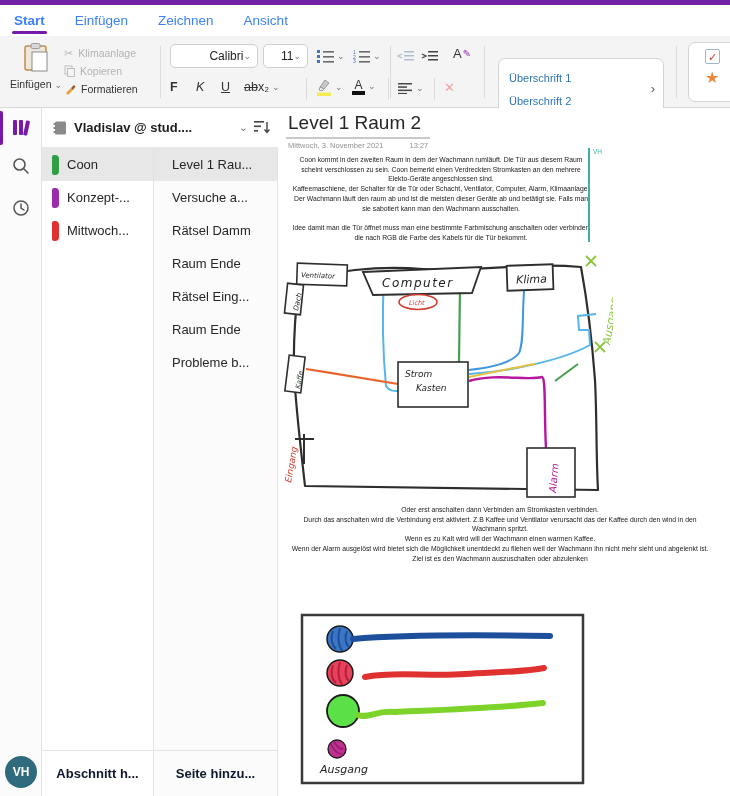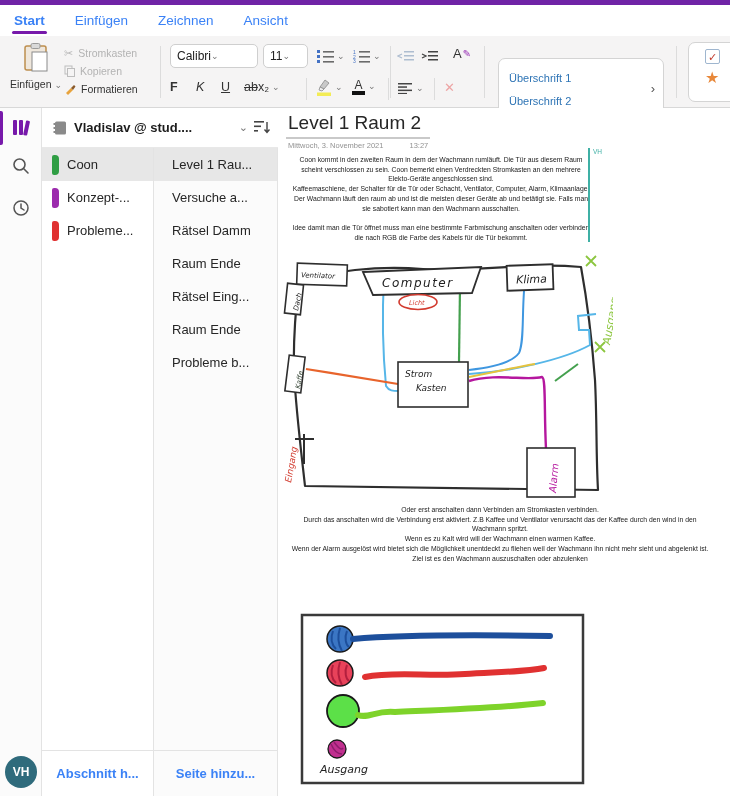--- a/index.html
+++ b/index.html
@@ -16,21 +16,21 @@
 
   .ribbon { position:absolute; left:0; top:36px; width:730px; height:72px; background:#f5f4f4; border-bottom:1px solid #d8d8d8; }
   .vdiv { position:absolute; top:10px; width:1px; height:52px; background:#dcdcdc; }
   .rb-label { font-size:10.5px; color:#333; }
   .rb-label.dis { color:#b3b3b3; }
   .chev { font-size:9px; color:#777; line-height:1; }
   .paste-group { position:absolute; left:10px; top:6px; width:52px; text-align:center; }
   .paste-group .lbl { font-size:10.5px; color:#333; margin-top:2px; }
   .actions { position:absolute; left:64px; top:10px; display:flex; flex-direction:column; gap:4px; }
   .action-row { display:flex; align-items:center; gap:5px; height:14px; }
-  .sel { position:absolute; height:24px; background:#fff; border:1px solid #cfcfcf; border-radius:5px; display:flex; align-items:center; padding:0 6px; justify-content:flex-start; font-size:12px; color:#222; }
+  .sel { position:absolute; height:24px; background:#fff; border:1px solid #cfcfcf; border-radius:5px; display:flex; align-items:center; padding:0 6px; justify-content:flex-end; font-size:12px; color:#222; }
   .iconbtn { position:absolute; display:flex; align-items:center; gap:3px; }
   .glyph { font-size:12.5px; color:#333; }
   .styles-box { position:absolute; left:498px; top:22px; width:166px; height:60px; background:#fff; border:1px solid #d4d4d4; border-radius:7px; padding:7px 10px; }
   .style-item { font-size:11px; color:#2e74b5; height:23px; display:flex; align-items:center; }
   .styles-chev { position:absolute; right:8px; top:22px; color:#555; font-size:13px; }
   .tags-box { position:absolute; left:688px; top:6px; width:70px; height:60px; background:#fff; border:1px solid #d4d4d4; border-radius:7px; padding:6px 0 0 16px; }
   .tag-check { width:15px; height:15px; border:1px solid #9fb6cf; border-radius:2px; background:#fff; color:#c0392b; font-size:11px; line-height:14px; text-align:center; font-weight:bold; }
   .tag-star { color:#e8883a; font-size:16px; margin-top:6px; line-height:1; }
 
   
@@ -41,21 +41,21 @@
 
   
   .nb-header { position:absolute; left:42px; top:108px; width:236px; height:40px; background:#fff; border-bottom:1px solid #e8e8e8; display:flex; align-items:center; padding:0 8px 0 10px; gap:6px; z-index:3; }
   .nb-title { font-size:13px; font-weight:bold; color:#1c1c1c; white-space:nowrap; overflow:hidden; flex:1; }
   .sections-col { position:absolute; left:42px; top:148px; width:112px; bottom:46px; background:#fff; border-right:1px solid #e3e3e3; }
   .pages-col { position:absolute; left:154px; top:148px; width:124px; bottom:46px; background:#fbfbfb; border-right:1px solid #e3e3e3; }
   .row { height:33px; display:flex; align-items:center; font-size:13px; color:#262626; padding-left:10px; gap:8px; white-space:nowrap; overflow:hidden; }
   .row.selected { background:#e7e7e7; }
   .spine { width:7px; height:20px; border-radius:2px 4px 4px 2px; flex:none; }
   .pages-col .row { padding-left:18px; }
-  .add-btn { position:absolute; bottom:0; height:46px; border-top:1px solid #e3e3e3; display:flex; align-items:center; justify-content:center; font-size:13px; font-weight:bold; color:#3b82f6; background:#fff; }
+  .add-btn { position:absolute; bottom:0; height:46px; border-top:1px solid #e3e3e3; display:flex; align-items:center; justify-content:center; font-size:13px; font-weight:bold; color:#0f172a; background:#fff; }
   .add-section { left:42px; width:112px; border-right:1px solid #e3e3e3; }
   .add-page { left:154px; width:124px; border-right:1px solid #e3e3e3; background:#fbfbfb; }
 
   
   .content { position:absolute; left:278px; top:108px; width:452px; bottom:0; background:#fff; overflow:hidden;text-align:center; }
   .page-title { position:absolute; left:10px; top:4px; font-size:19px; color:#262626; font-family:"Liberation Sans",sans-serif; }
   .title-rule { position:absolute; left:8px; top:29px; width:144px; height:2px; background:#c9c9c9; }
   .date-row { position:absolute; left:10px; top:33px; display:flex; gap:26px; font-size:7.5px; color:#929292; }
   .body-block { position:absolute; left:12px; top:47px; width:302px; font-size:6.8px; line-height:9.7px; color:#1a1a1a; }
   .body-block p { margin:0; }
@@ -87,21 +87,21 @@
         <rect x="2" y="4" width="21" height="24" rx="2" fill="#efe7dc" stroke="#bd8e4e" stroke-width="1.5"></rect>
         <rect x="8" y="1.5" width="9" height="5" rx="1.5" fill="#d9d9d9" stroke="#9a9a9a"></rect>
         <rect x="9" y="10" width="15" height="19" fill="#fff" stroke="#8a8a8a"></rect>
       </svg>
       <div class="lbl"><span>Einfügen</span> <span class="chev">⌄</span></div>
     </div>
 
     <div class="actions">
       <div class="action-row">
         <span style="color:#b9b9b9;font-size:11px">✂</span>
-        <span class="rb-label dis">Stromkasten</span>
+        <span class="rb-label dis">Klimaanlage</span>
       </div>
       <div class="action-row">
         <svg width="11" height="12">
             <rect x="1" y="1" width="7" height="8" fill="none" stroke="#bdbdbd"></rect>
             <rect x="3.5" y="3.5" width="7" height="8" fill="#f5f4f4" stroke="#bdbdbd"></rect>
           </svg>
         <span class="rb-label dis">Kopieren</span>
       </div>
       <div class="action-row">
         <svg width="12" height="12">
@@ -284,21 +284,21 @@
     <div class="row selected">
       <span class="spine" style="background:#2f9e44"></span>
       <span>Coon</span>
     </div>
     <div class="row">
       <span class="spine" style="background:#9c2bad"></span>
       <span>Konzept-...</span>
     </div>
     <div class="row">
       <span class="spine" style="background:#e03131"></span>
-      <span>Probleme...</span>
+      <span>Mittwoch...</span>
     </div>
   </div>
 
   <div class="pages-col">
     <div class="row selected">Level 1 Rau...</div>
     <div class="row">Versuche a...</div>
     <div class="row">Rätsel Damm</div>
     <div class="row">Raum Ende</div>
     <div class="row">Rätsel Eing...</div>
     <div class="row">Raum Ende</div>

